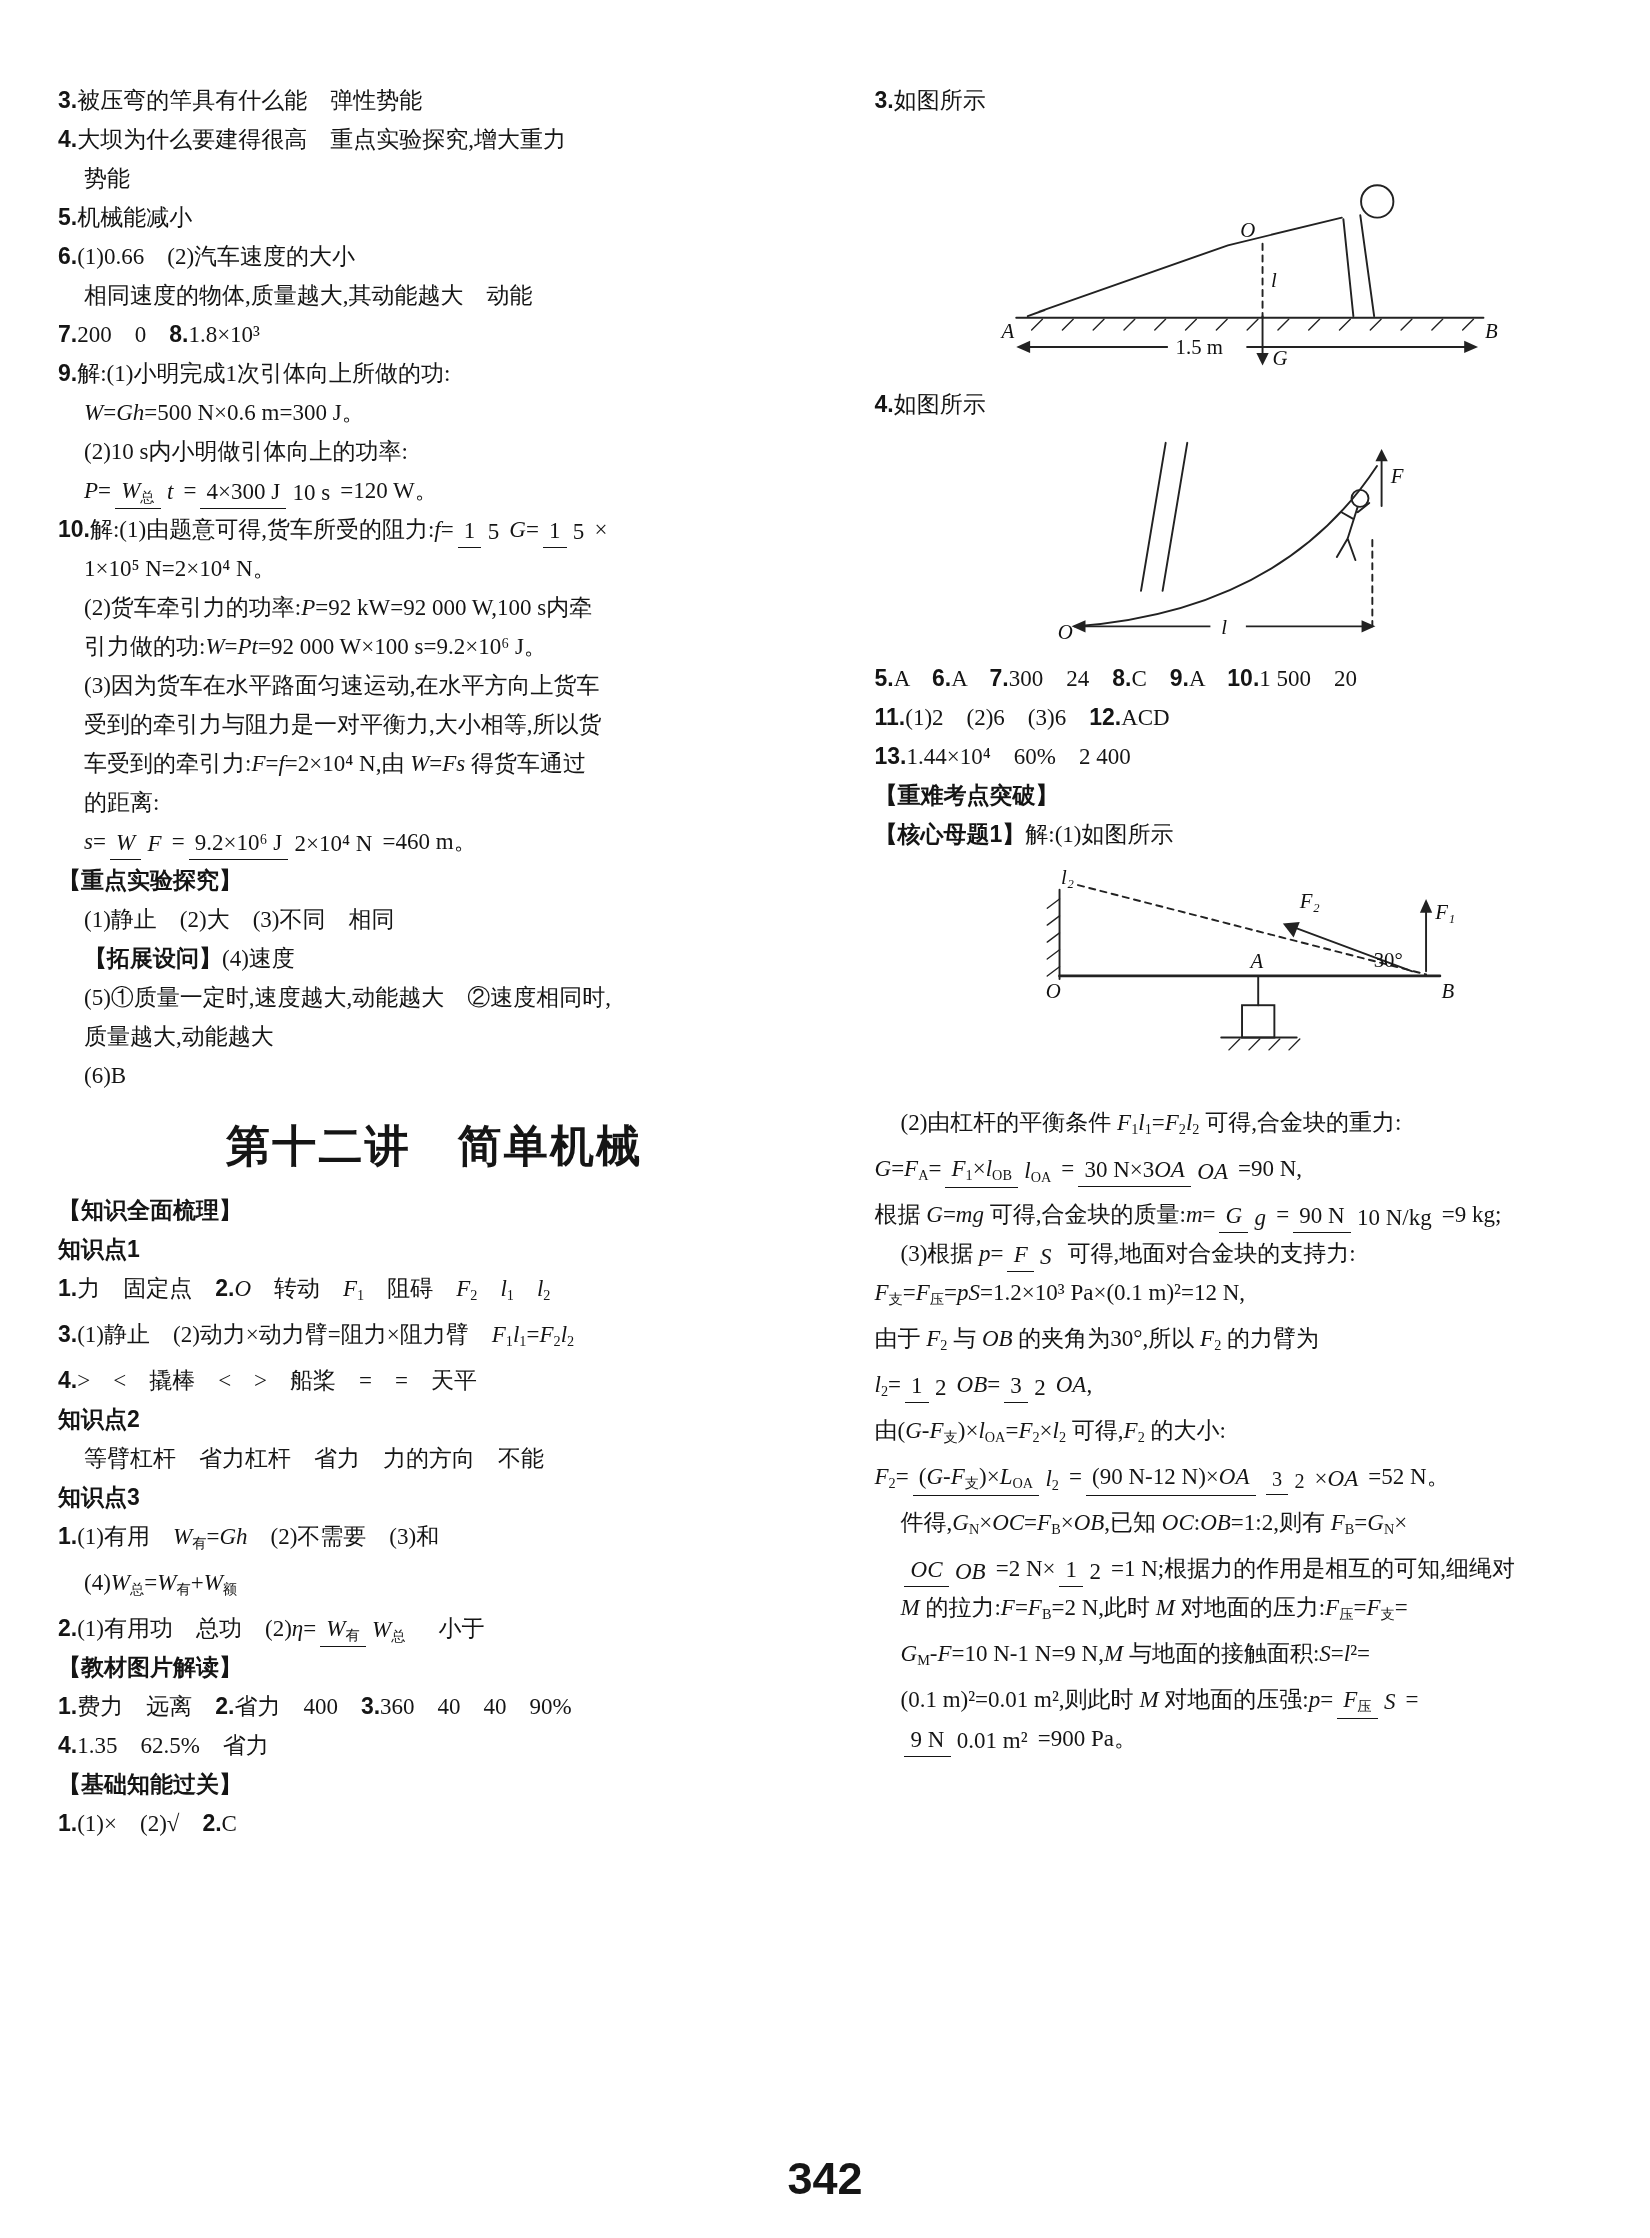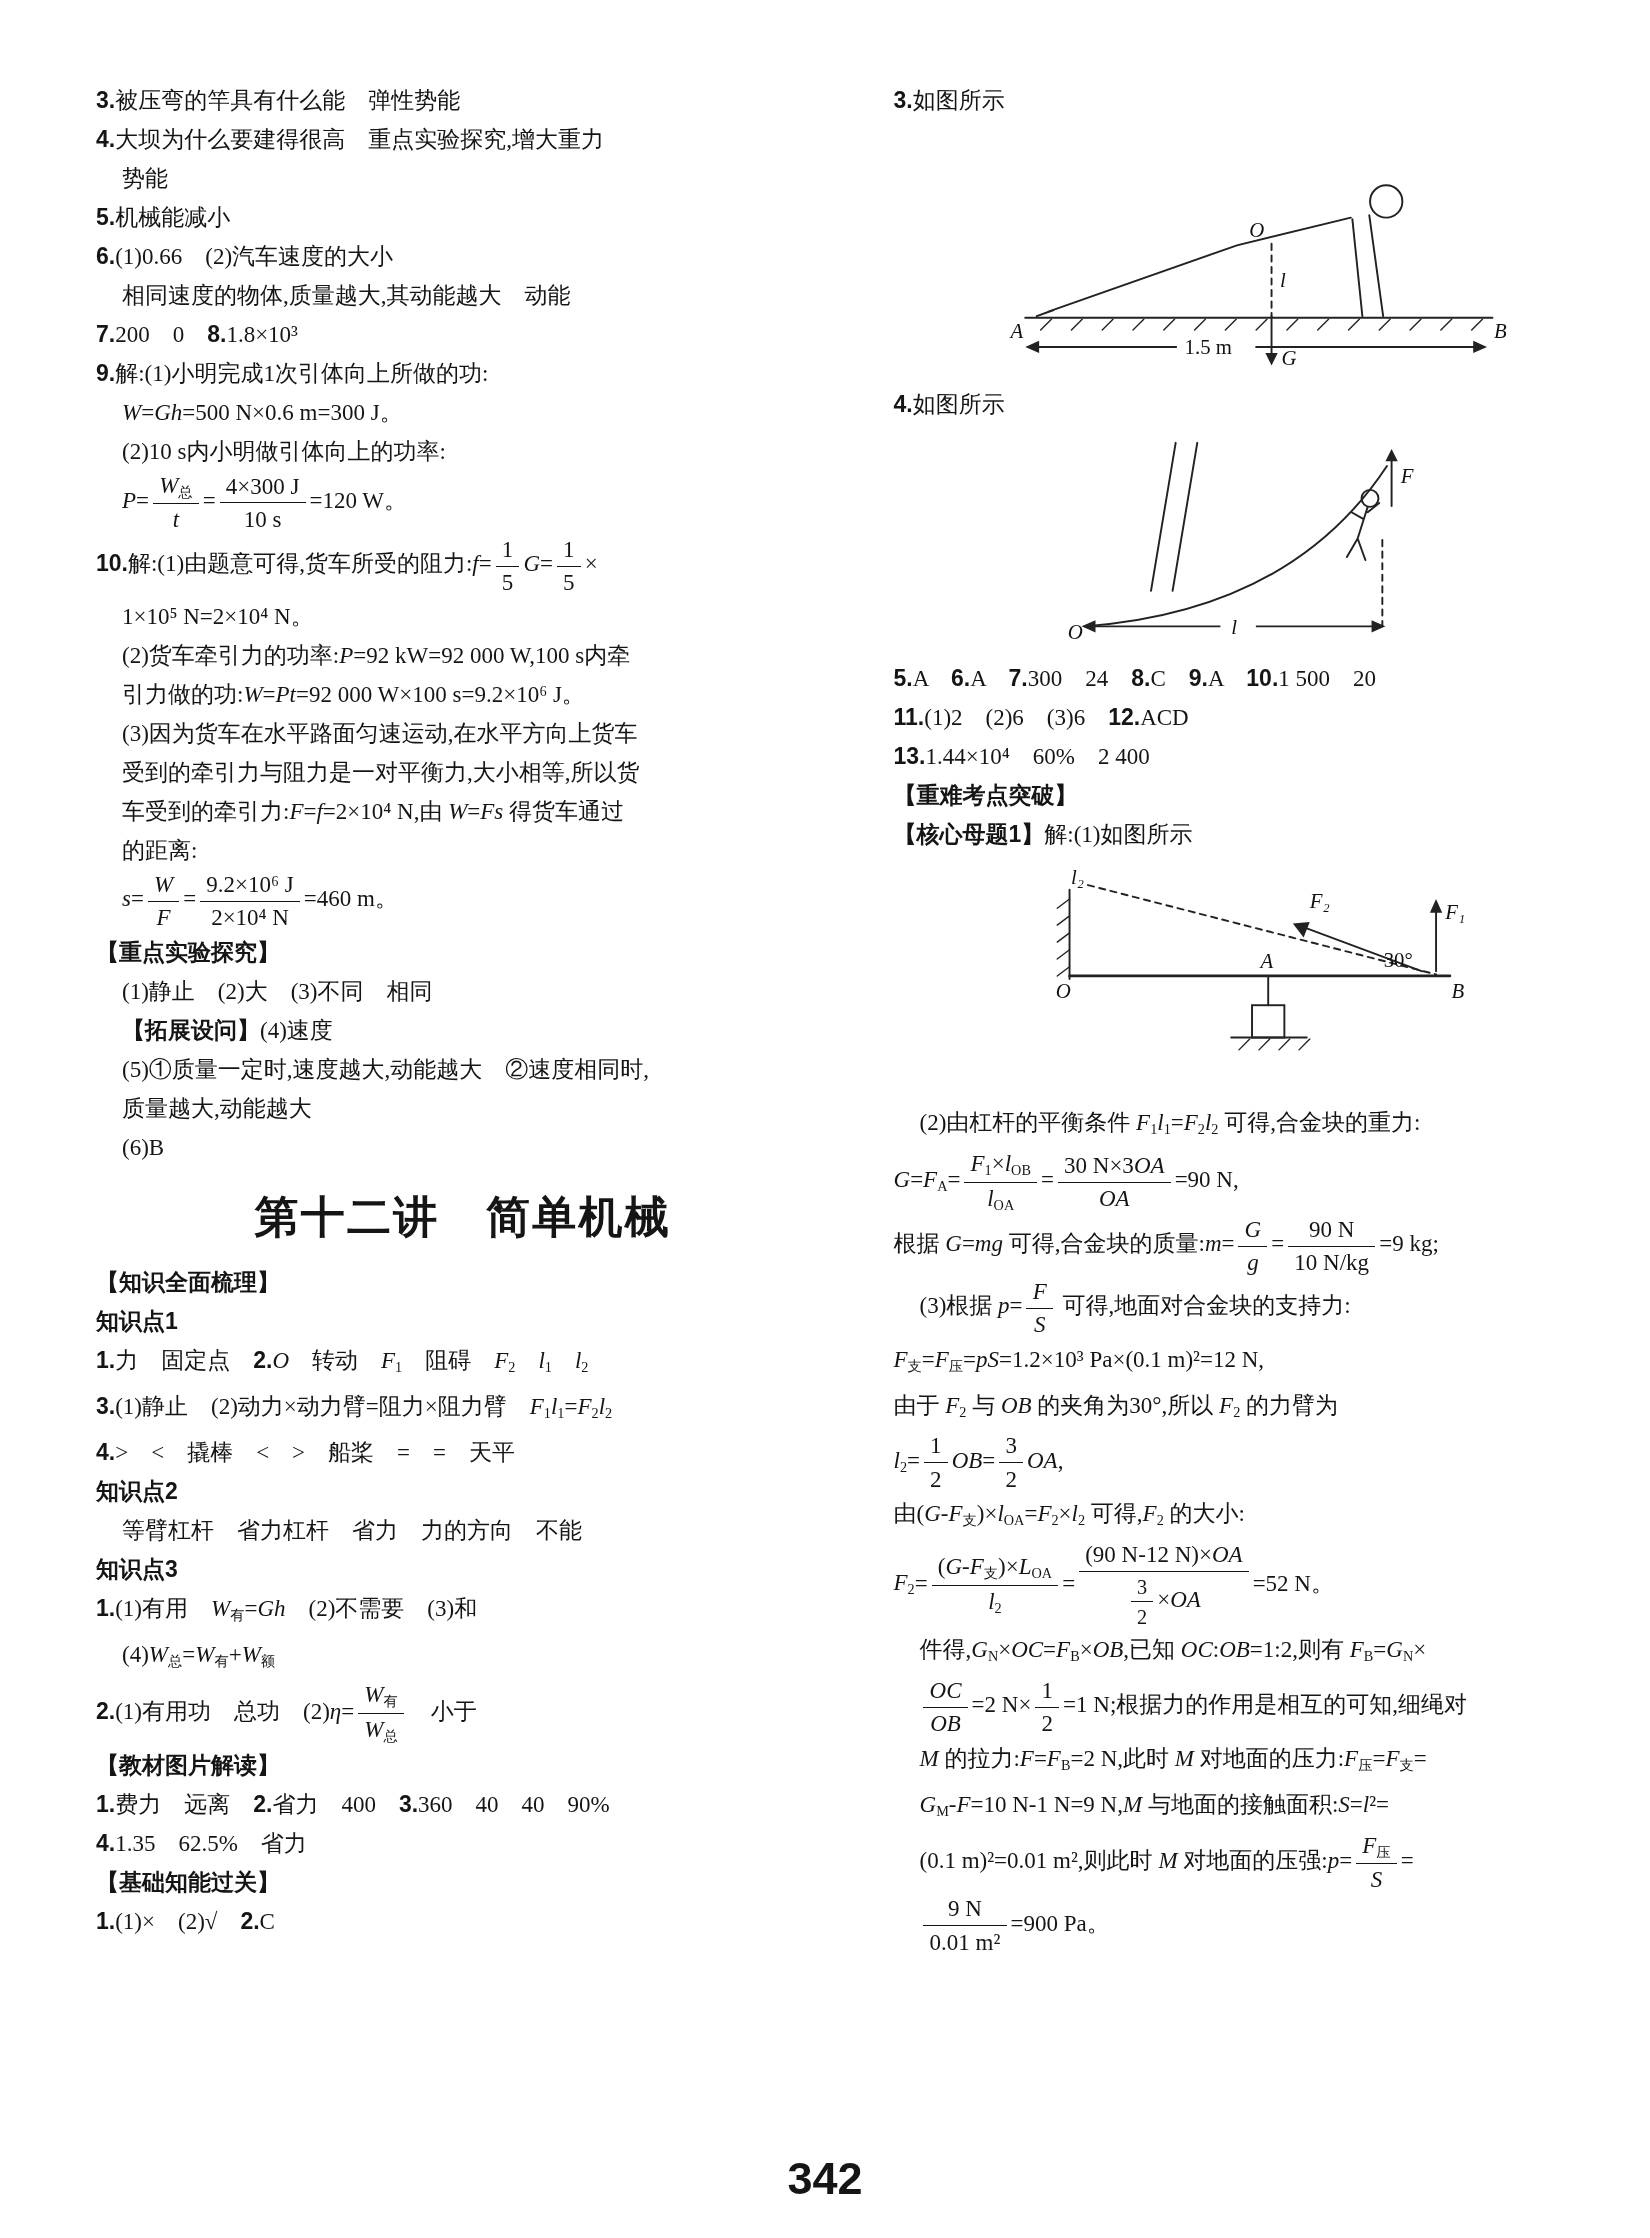--- a/index.html
+++ b/index.html
@@ -1,26 +1,26 @@
 <!DOCTYPE html>
 <html style="font-size:12.3px"><head>
 <meta charset="utf-8">
 <style>
   * { margin:0; padding:0; box-sizing:border-box; }
   html,body { width:1650px; height:2239px; background:#fff; color:#151515;
     font-family:"Liberation Serif","DejaVu Serif",serif; overflow:hidden; position:relative; }
-  .page { display:flex; gap:64px; padding:81px 23px 0 58px;margin-left:38px; }
+  .page { display:flex; gap:64px; padding:81px 23px 0 58px; }
   .col { width:763px; }
   .line { font-size:23px; line-height:39px; min-height:39px; }
   .line.ind1 { padding-left:26px; }
   b { font-family:"Liberation Sans","DejaVu Sans",sans-serif; font-weight:700; }
   i { font-style:italic; }
   sub { font-size:0.62em; vertical-align:-0.28em; font-style:normal; }
-  .frac { display:inline-flex; flex-direction:column; vertical-align:middle;
-          text-align:center; margin:0 3.9px; line-height:1.2; }
+  .frac { display:inline-flex; flex-direction:row; vertical-align:middle;
+          margin:0 3.9px; line-height:1.2; }
   .frac .frac { font-size:0.88em; }
   .fr-n { display:block; padding:0.8px 6.2px 2.3px; border-bottom:1.5px solid #151515; }
   .fr-d { display:block; padding:2.3px 6.2px 0.8px; }
   .section-heading { font-size:44px; font-weight:700; text-align:center;
     font-family:"Liberation Sans","DejaVu Sans",sans-serif; margin:21.6px 0 15.4px; letter-spacing:2.3px; }
   .pageno { position:absolute; left:50%; transform:translateX(-50%); bottom:34px;
     font-size:45px; font-weight:700; font-family:"Liberation Sans","DejaVu Sans",sans-serif; }
   .figure { display:block; margin:7.7px auto 10.8px; }
   svg .st { stroke:#222; stroke-width:2.5; fill:none; stroke-linecap:round; }
   svg .thin { stroke-width:1.8; }

